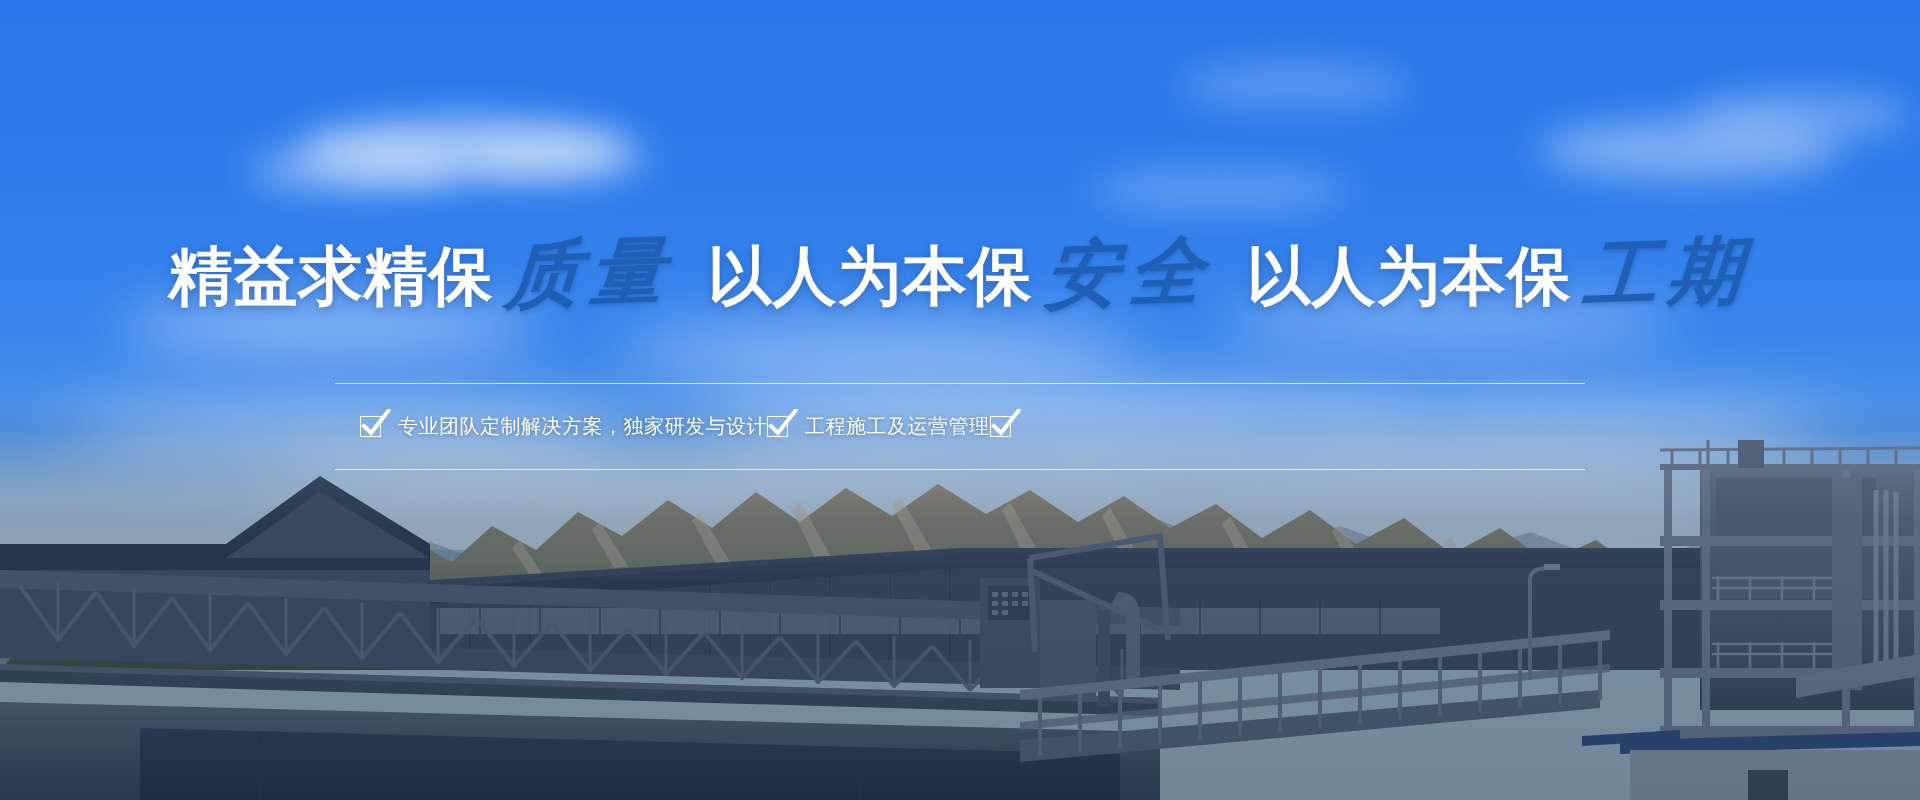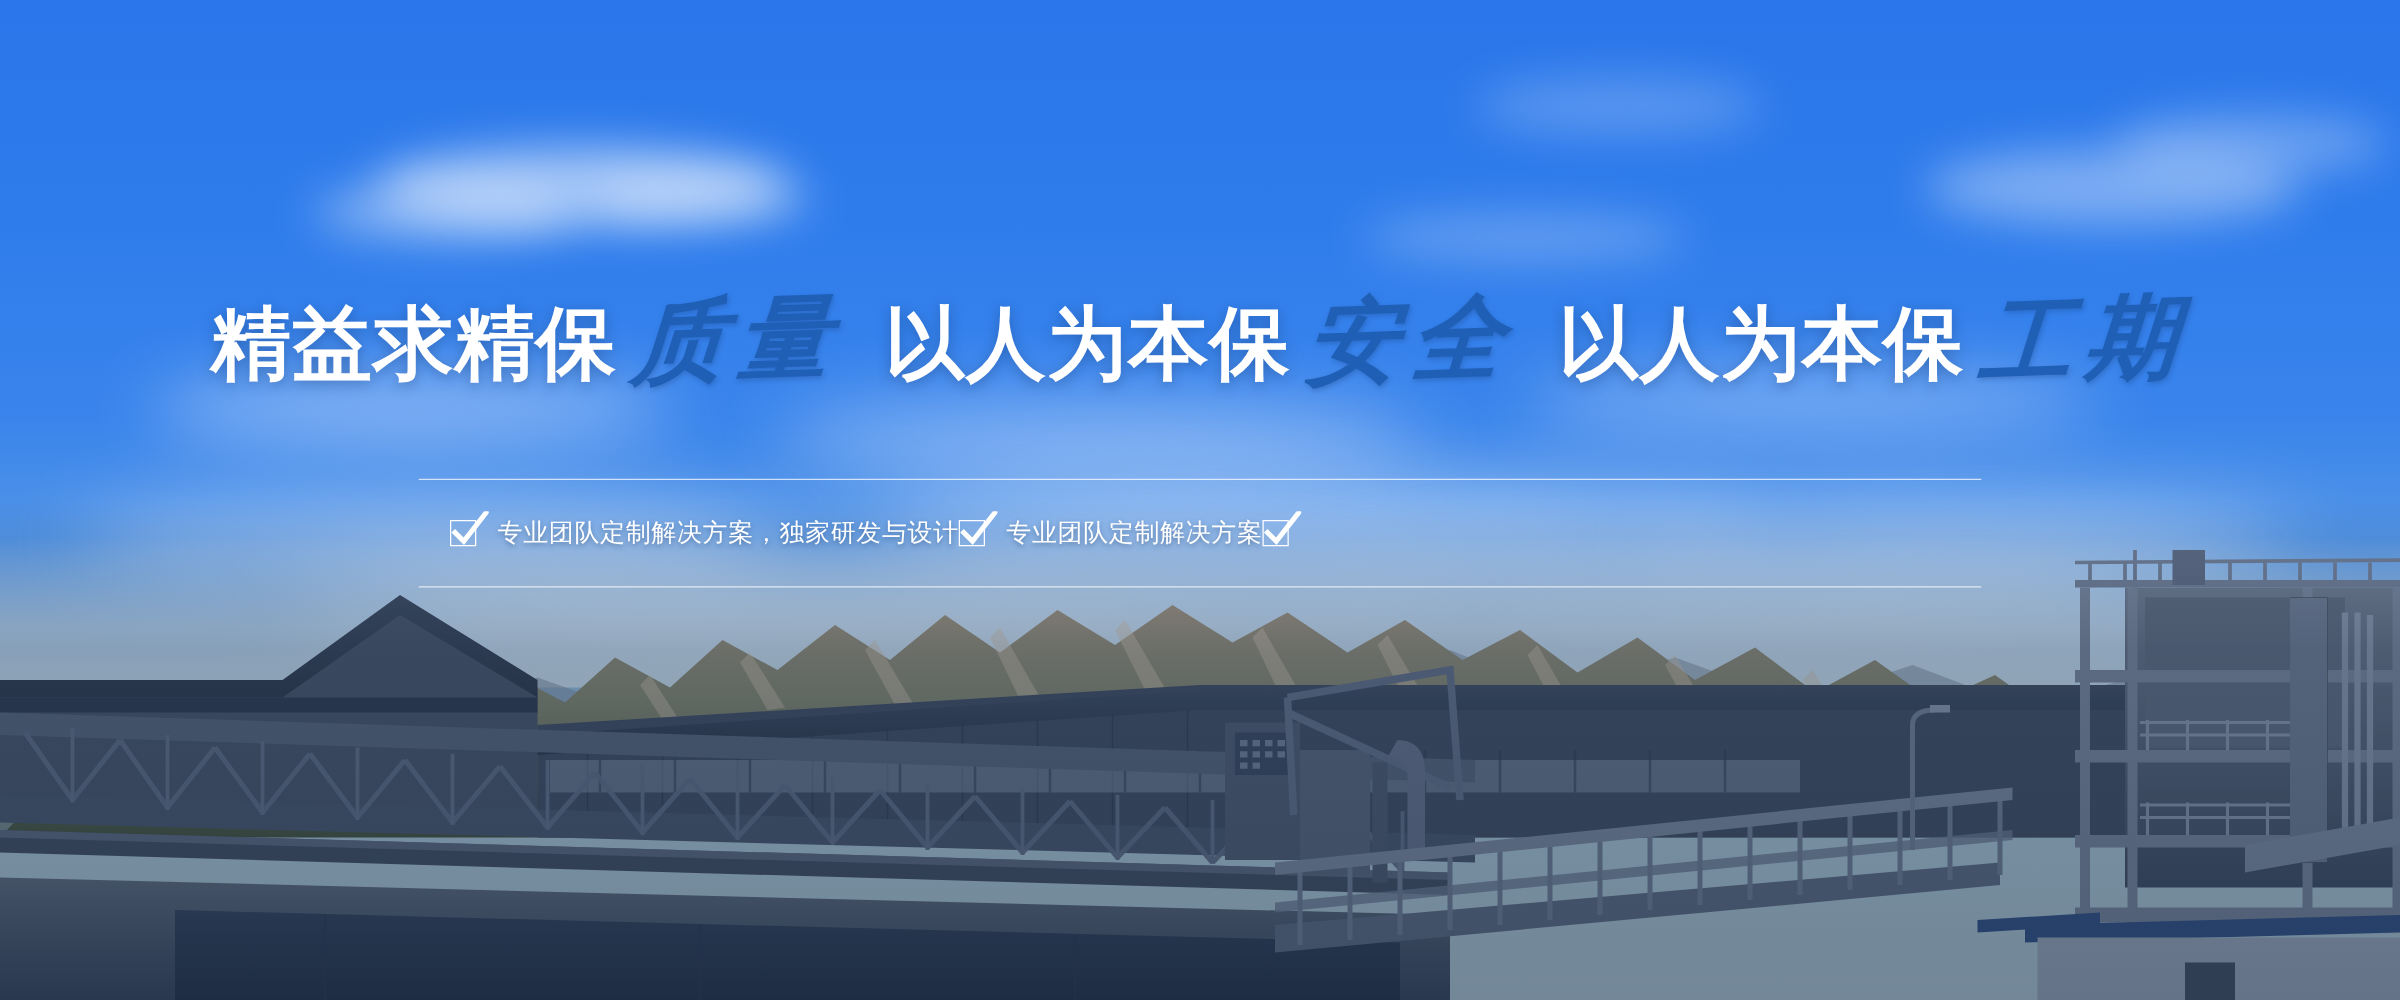--- a/index.html
+++ b/index.html
@@ -435,21 +435,21 @@
         <span class="feature-label">专业团队定制解决方案，独家研发与设计</span>
       </div>
 
       <div class="feature">
         <span class="chk">
           <span class="box"></span>
           <svg viewBox="0 0 32 30" fill="none">
               <path d="M5 17 L12 24 L30 1" stroke="#ffffff" stroke-width="4" stroke-linecap="square" stroke-linejoin="miter"></path>
             </svg>
         </span>
-        <span class="feature-label">专业团队定制解决方案</span>
+        <span class="feature-label">工程施工及运营管理</span>
       </div>
 
       <div class="feature">
         <span class="chk">
           <span class="box"></span>
           <svg viewBox="0 0 32 30" fill="none">
               <path d="M5 17 L12 24 L30 1" stroke="#ffffff" stroke-width="4" stroke-linecap="square" stroke-linejoin="miter"></path>
             </svg>
         </span>
       </div>

